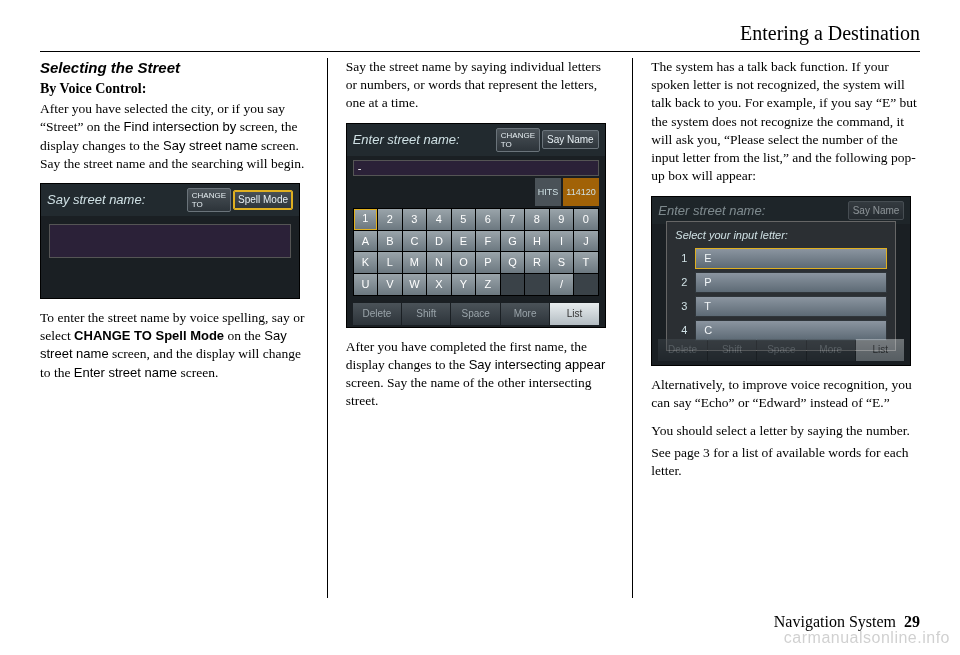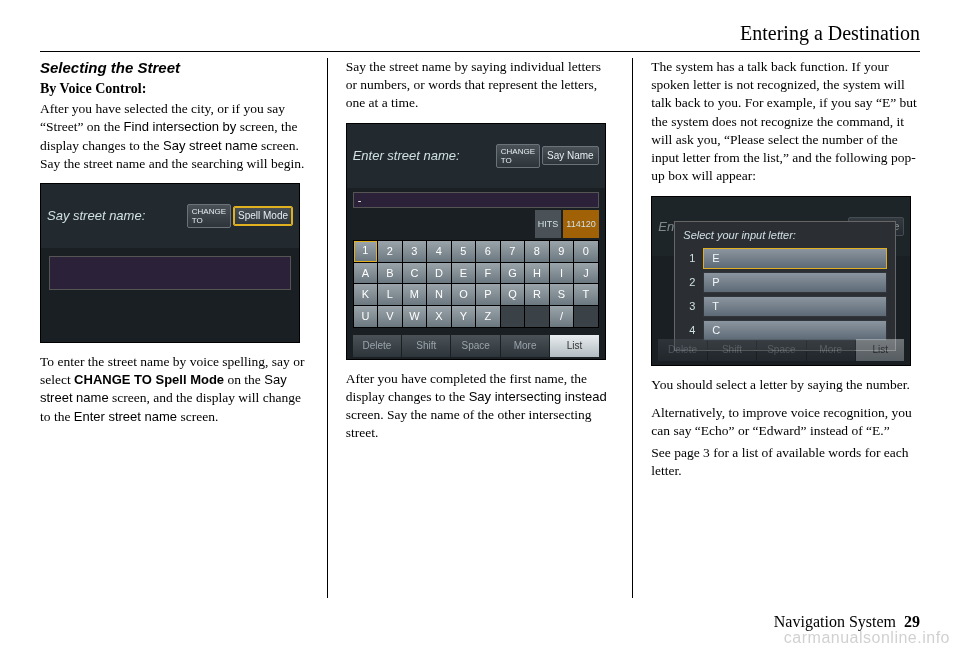--- a/index.html
+++ b/index.html
@@ -65,21 +65,21 @@
     border: 1px solid #000;
     color: #d0d8da;
     font-family: Arial, sans-serif;
     font-size: 11px;
     margin: 6px 0 10px 0;
     position: relative;
   }
   .nav-header {
     display: flex;
     align-items: center;
-    padding: 20px 6px;
+    padding: 4px 6px;
     background: #222a2f;
   }
   .nav-header .title {
     flex: 1;
     color: #cfe0e4;
     font-style: italic;
     font-size: 13px;
   }
   .nav-btn {
     background: linear-gradient(#4a5258,#2d343a);
@@ -160,21 +160,21 @@
     color: #cfe0e4;
     font-size: 9px;
     padding: 8px 3px;
   }
   .hits .num {
     background: #a16207;
   }
   
   .popup {
     position: absolute;
-    top: 24px; left: 22px; right: 14px;
+    top: 24px; left: 14px; right: 14px;
     background: #2b2f33;
     border: 1px solid #666;
     padding: 6px 8px;
     font-size: 11px;
     color: #cfe0e4;
   }
   .popup-title {
     margin-bottom: 6px;
     font-style: italic;
   }
@@ -225,21 +225,21 @@
 
   <div class="columns">
 
     <div class="col">
       <div class="section-title">Selecting the Street</div>
       <div class="subhead">By Voice Control:</div>
       <p>
         <span>After you have selected the city, or if you say “Street” on the </span><span class="sans">Find intersection by</span><span> screen, the display changes to the </span><span class="sans">Say street name</span><span> screen. Say the street name and the searching will begin.</span>
       </p>
 
-      <div class="nav-shot" style="height:160px;">
+      <div class="nav-shot" style="height:116px;">
         <div class="nav-header">
           <div class="title">Say street name:</div>
           <div class="nav-btn nav-small" style="white-space:pre; margin-right:2px;">CHANGE
 TO</div>
           <div class="nav-btn nav-btn-yellow">Spell Mode</div>
         </div>
         <div class="nav-body">
           <div class="nav-input"></div>
         </div>
       </div>
@@ -319,21 +319,21 @@
               <div class="b">Delete</div>
               <div class="b">Shift</div>
               <div class="b">Space</div>
               <div class="b">More</div>
               <div class="b light">List</div>
             </div>
         </div>
       </div>
 
       <p>
-        <span>After you have completed the first name, the display changes to the </span><span class="sans">Say intersecting instead</span><span> screen. Say the name of the other intersecting street.</span>
+        <span>After you have completed the first name, the display changes to the </span><span class="sans">Say intersecting appear</span><span> screen. Say the name of the other intersecting street.</span>
       </p>
     </div>
 
     <div class="col-sep"></div>
 
     <div class="col">
       <p>The system has a talk back function. If your spoken letter is not recognized, the system will talk back to you. For example, if you say “E” but the system does not recognize the command, it will ask you, “Please select the number of the input letter from the list,” and the following pop-up box will appear:</p>
 
       <div class="nav-shot" style="height:170px;">
         <div class="nav-header" style="opacity:.55;">
@@ -363,22 +363,22 @@
         </div>
         <div class="kb-row-bottom" id="kbbottom3" style="position:absolute;bottom:4px;left:6px;right:6px;opacity:.4;">
             <div class="b">Delete</div>
             <div class="b">Shift</div>
             <div class="b">Space</div>
             <div class="b">More</div>
             <div class="b light">List</div>
           </div>
       </div>
 
+      <p>Alternatively, to improve voice recognition, you can say “Echo” or “Edward” instead of “E.”</p>
       <p>You should select a letter by saying the number.</p>
-      <p>Alternatively, to improve voice recognition, you can say “Echo” or “Edward” instead of “E.”</p>
       <p style="margin-top:-6px;">See page 3 for a list of available words for each letter.</p>
     </div>
   </div>
 
   <div class="footer">
     <span>Navigation System</span>&nbsp;&nbsp;<span class="pn">29</span>
   </div>
   <div class="watermark">carmanualsonline.info</div>
 </div>
 

